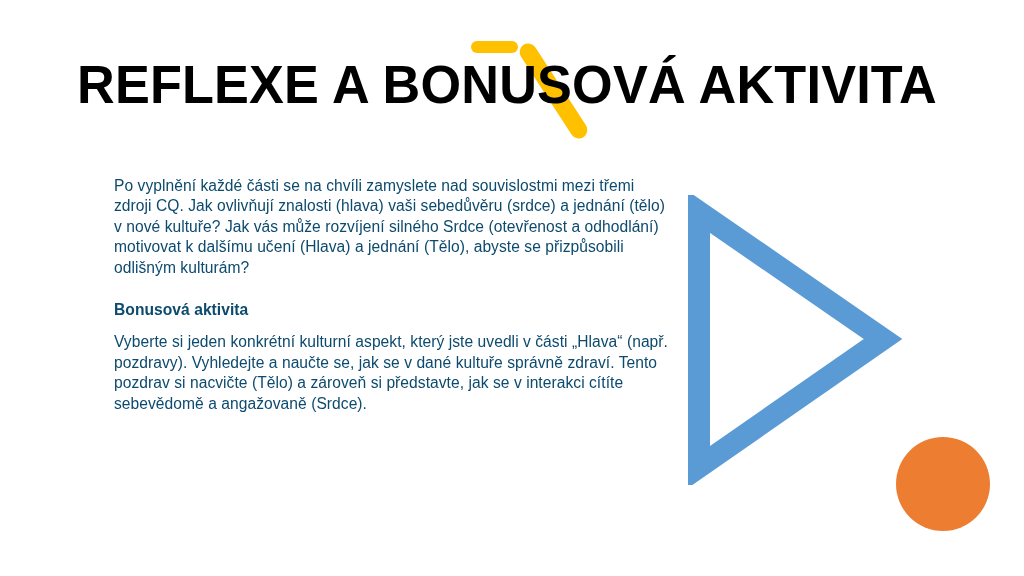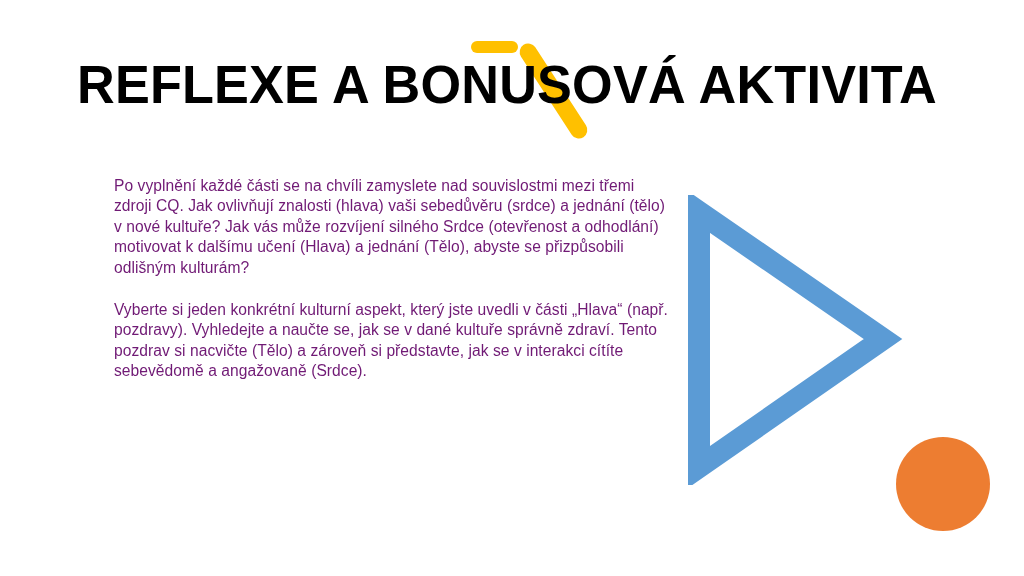--- a/index.html
+++ b/index.html
@@ -71,21 +71,21 @@
     position: absolute;
     left: 114px;
     top: 176px;
     width: 556px;
     z-index: 2;
   }
   #body-text p {
     margin: 0;
     font-size: 15.6px;
     line-height: 20.4px;
-    color: #701a75;
+    color: #0c4a6e;
     letter-spacing: 0.05px;
   }
   #paragraph-intro {
     margin-bottom: 22px !important;
   }
   #bonus-heading {
     font-weight: bold;
     margin-bottom: 12px !important;
   }
 
@@ -119,20 +119,21 @@
     <div class="deco-yellow" id="deco-yellow-bar" style="background: rgb(255, 192, 0);"></div>
 
     <div class="deco-yellow" id="deco-yellow-stroke" style="background: rgb(255, 192, 0);"></div>
 
     <h1 id="slide-title">REFLEXE A BONUSOVÁ AKTIVITA</h1>
   </div>
 
   <div id="body-text">
     <p id="paragraph-intro">Po vyplnění každé části se na chvíli zamyslete nad souvislostmi mezi třemi zdroji CQ. Jak ovlivňují znalosti (hlava) vaši sebedůvěru (srdce) a jednání (tělo) v nové kultuře? Jak vás může rozvíjení silného Srdce (otevřenost a odhodlání) motivovat k dalšímu učení (Hlava) a jednání (Tělo), abyste se přizpůsobili odlišným kulturám?</p>
 
+    <p id="bonus-heading">Bonusová aktivita</p>
 
     <p id="paragraph-bonus">Vyberte si jeden konkrétní kulturní aspekt, který jste uvedli v části „Hlava“ (např. pozdravy). Vyhledejte a naučte se, jak se v dané kultuře správně zdraví. Tento pozdrav si nacvičte (Tělo) a zároveň si představte, jak se v interakci cítíte sebevědomě a angažovaně (Srdce).</p>
   </div>
 
   <svg id="shape-triangle" viewBox="0 0 225 290">
     <polygon id="triangle-polygon" fill="none" stroke="#5b9bd5" stroke-width="22" stroke-linejoin="miter" points="19,17 203,144 19,272"></polygon>
   </svg>
 
   <div id="shape-circle" style="background: rgb(237, 125, 49);"></div>
 

